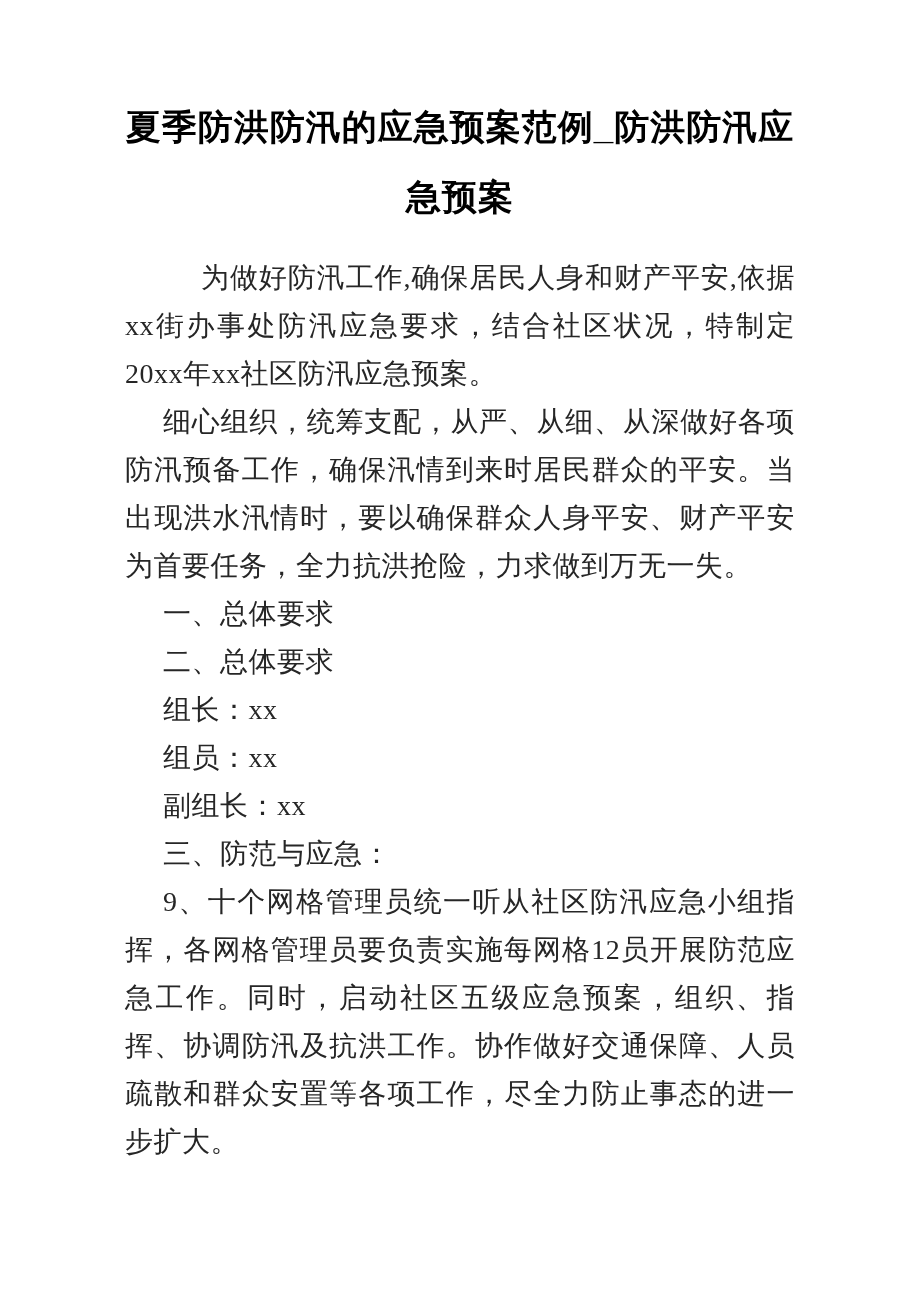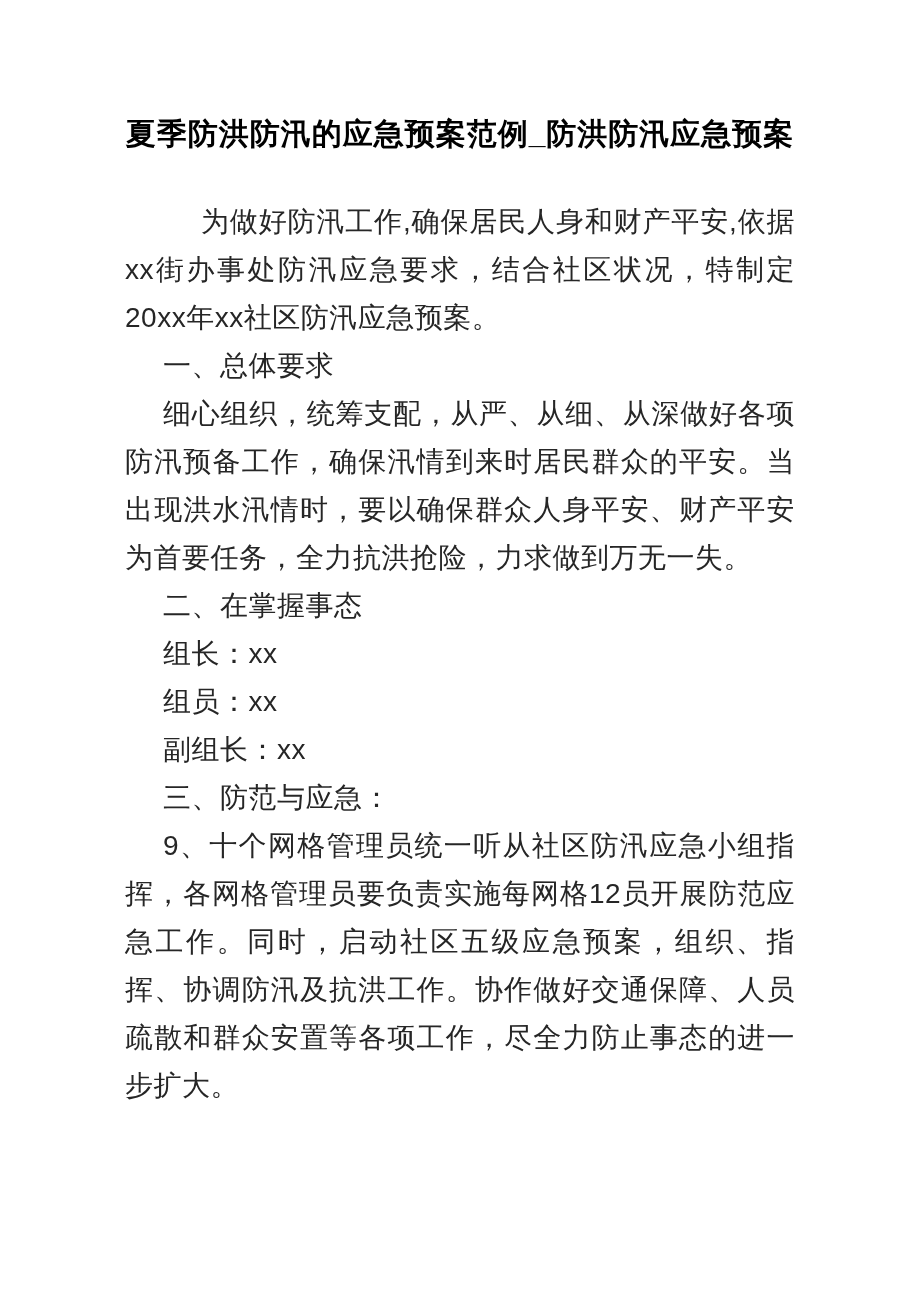--- a/index.html
+++ b/index.html
@@ -16,57 +16,57 @@
     box-sizing: border-box;
     width: 920px;
     height: 1302px;
     padding: 92px 125px 0 125px;
     background: #ffffff;
   }
   .doc-title {
     margin: 0 0 22px 0;
     font-family: "Liberation Sans", "DejaVu Sans", sans-serif;
     font-weight: 700;
-    font-size: 30px;
-    line-height: 84px;
+    font-size: 35px;
+    line-height: 70px;
     text-align: center;
     color: #000000;
     letter-spacing: 1px;
   }
   .doc-body {
     width: 670px;
   }
   .para {
     margin: 0;
-    font-family: Liberation Sans, sans-serif;
+    font-family: Liberation Serif, serif;
     font-size: 28px;
     line-height: 48px;
     color: #262626;
     text-align: justify;
     letter-spacing: 0.5px;
   }
   .indent-xl { text-indent: 76px; }
   .indent    { text-indent: 38px; }
 </style>
 </head>
 <body>
 
 <div class="page">
 
   <h1 class="doc-title">夏季防洪防汛的应急预案范例_防洪防汛应急预案</h1>
 
   <div class="doc-body">
 
     <p class="para indent-xl">为做好防汛工作,确保居民人身和财产平安,依据xx街办事处防汛应急要求，结合社区状况，特制定20xx年xx社区防汛应急预案。</p>
 
+    <p class="para indent">细心组织，统筹支配，从严、从细、从深做好各项防汛预备工作，确保汛情到来时居民群众的平安。当出现洪水汛情时，要以确保群众人身平安、财产平安为首要任务，全力抗洪抢险，力求做到万无一失。</p>
+
     <p class="para indent">一、总体要求</p>
 
-    <p class="para indent">细心组织，统筹支配，从严、从细、从深做好各项防汛预备工作，确保汛情到来时居民群众的平安。当出现洪水汛情时，要以确保群众人身平安、财产平安为首要任务，全力抗洪抢险，力求做到万无一失。</p>
-
-    <p class="para indent">二、在掌握事态</p>
+    <p class="para indent">二、总体要求</p>
 
     <p class="para indent">组长：xx</p>
 
     <p class="para indent">组员：xx</p>
 
     <p class="para indent">副组长：xx</p>
 
     <p class="para indent">三、防范与应急：</p>
 
     <p class="para indent">9、十个网格管理员统一听从社区防汛应急小组指挥，各网格管理员要负责实施每网格12员开展防范应急工作。同时，启动社区五级应急预案，组织、指挥、协调防汛及抗洪工作。协作做好交通保障、人员疏散和群众安置等各项工作，尽全力防止事态的进一步扩大。</p>

